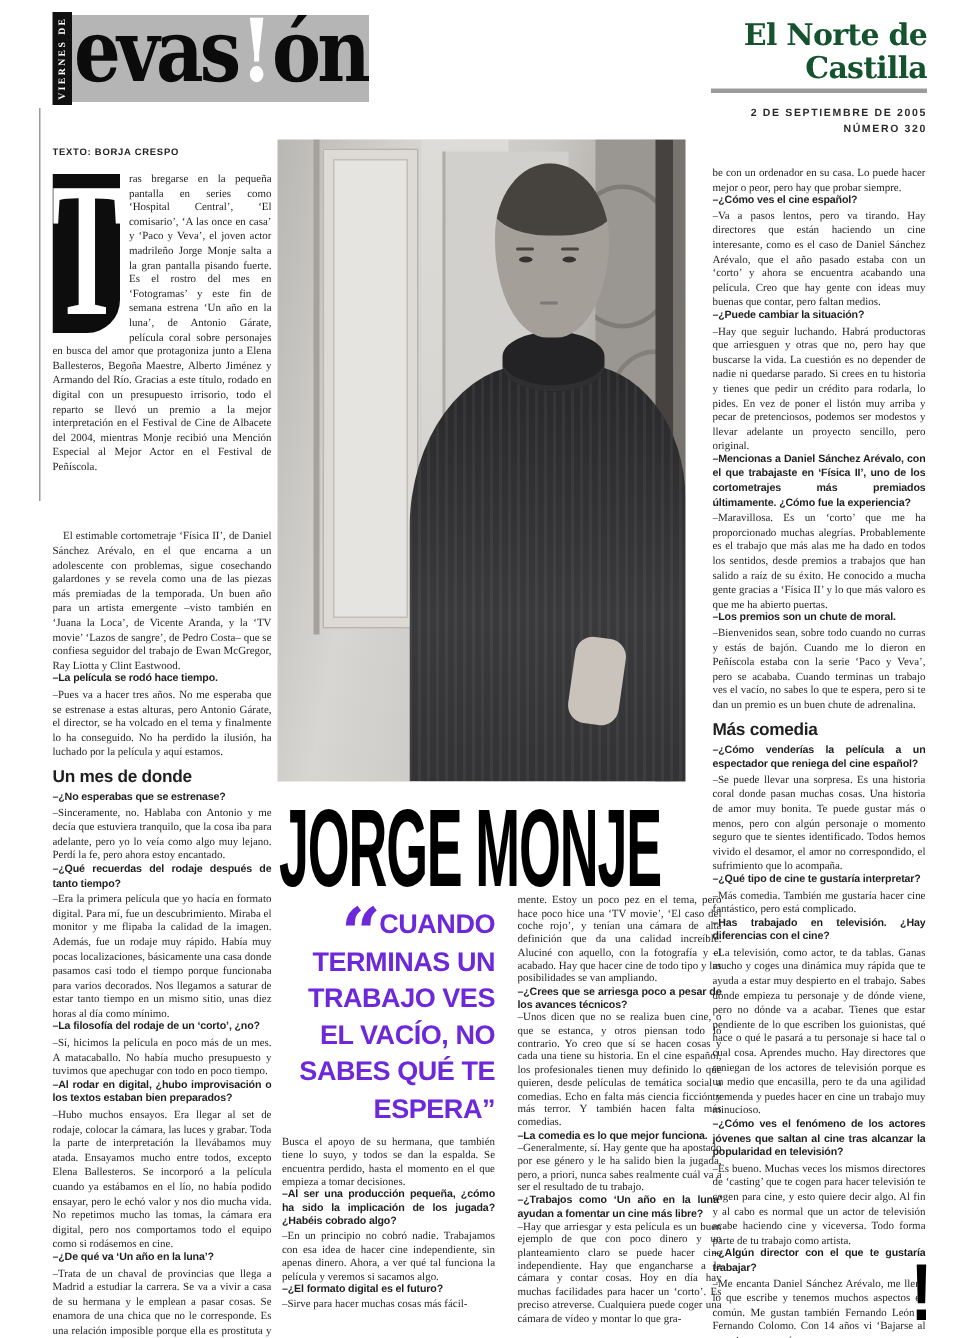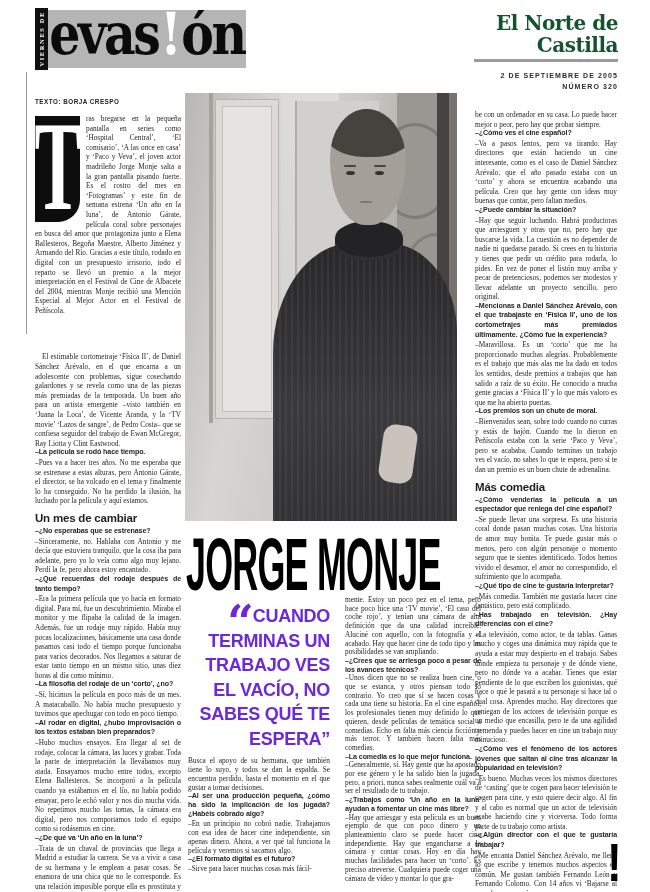--- a/index.html
+++ b/index.html
@@ -114,21 +114,21 @@
     <div class="byline">TEXTO: BORJA CRESPO</div>
     <div class="paras">
       <div class="dropcap">
         <span>T</span>
       </div>
       <div class="para-host">
           <p class="p-lead">ras bregarse en la pequeña pantalla en series como ‘Hospital Central’, ‘El comisario’, ‘A las once en casa’ y ‘Paco y Veva’, el joven actor madrileño Jorge Monje salta a la gran pantalla pisando fuerte. Es el rostro del mes en ‘Fotogramas’ y este fin de semana estrena ‘Un año en la luna’, de Antonio Gárate, película coral sobre personajes en busca del amor que protagoniza junto a Elena Ballesteros, Begoña Maestre, Alberto Jiménez y Armando del Río. Gracias a este título, rodado en digital con un presupuesto irrisorio, todo el reparto se llevó un premio a la mejor interpretación en el Festival de Cine de Albacete del 2004, mientras Monje recibió una Mención Especial al Mejor Actor en el Festival de Peñíscola.</p>
           <p class="p-body">El estimable cortometraje ‘Física II’, de Daniel Sánchez Arévalo, en el que encarna a un adolescente con problemas, sigue cosechando galardones y se revela como una de las piezas más premiadas de la temporada. Un buen año para un artista emergente –visto también en ‘Juana la Loca’, de Vicente Aranda, y la ‘TV movie’ ‘Lazos de sangre’, de Pedro Costa– que se confiesa seguidor del trabajo de Ewan McGregor, Ray Liotta y Clint Eastwood.</p>
           <p class="p-q">–La película se rodó hace tiempo.</p>
           <p class="p-a">–Pues va a hacer tres años. No me esperaba que se estrenase a estas alturas, pero Antonio Gárate, el director, se ha volcado en el tema y finalmente lo ha conseguido. No ha perdido la ilusión, ha luchado por la película y aquí estamos.</p>
-          <p class="p-sub">Un mes de cambiar</p>
+          <p class="p-sub">Un mes de donde</p>
           <p class="p-q">–¿No esperabas que se estrenase?</p>
           <p class="p-a">–Sinceramente, no. Hablaba con Antonio y me decía que estuviera tranquilo, que la cosa iba para adelante, pero yo lo veía como algo muy lejano. Perdí la fe, pero ahora estoy encantado.</p>
           <p class="p-q">–¿Qué recuerdas del rodaje después de tanto tiempo?</p>
           <p class="p-a">–Era la primera película que yo hacía en formato digital. Para mí, fue un descubrimiento. Miraba el monitor y me flipaba la calidad de la imagen. Además, fue un rodaje muy rápido. Había muy pocas localizaciones, básicamente una casa donde pasamos casi todo el tiempo porque funcionaba para varios decorados. Nos llegamos a saturar de estar tanto tiempo en un mismo sitio, unas diez horas al día como mínimo.</p>
           <p class="p-q">–La filosofía del rodaje de un ‘corto’, ¿no?</p>
           <p class="p-a">–Sí, hicimos la película en poco más de un mes. A matacaballo. No había mucho presupuesto y tuvimos que apechugar con todo en poco tiempo.</p>
           <p class="p-q">–Al rodar en digital, ¿hubo improvisación o los textos estaban bien preparados?</p>
           <p class="p-a">–Hubo muchos ensayos. Era llegar al set de rodaje, colocar la cámara, las luces y grabar. Toda la parte de interpretación la llevábamos muy atada. Ensayamos mucho entre todos, excepto Elena Ballesteros. Se incorporó a la película cuando ya estábamos en el lío, no había podido ensayar, pero le echó valor y nos dio mucha vida. No repetimos mucho las tomas, la cámara era digital, pero nos comportamos todo el equipo como si rodásemos en cine.</p>
           <p class="p-q">–¿De qué va ‘Un año en la luna’?</p>
           <p class="p-a">–Trata de un chaval de provincias que llega a Madrid a estudiar la carrera. Se va a vivir a casa de su hermana y le emplean a pasar cosas. Se enamora de una chica que no le corresponde. Es una relación imposible porque ella es prostituta y solo le da sexo cuando él también quiere amor. El chico, además, es virgen. Empieza a descubrir muchas cosas de la vida y de sí mismo, sobre todo lo crudo que es el amor en muchas ocasiones. No siempre va ligado al sexo.</p>
@@ -159,21 +159,21 @@
     </div>
     <div class="hand"></div>
   </div>
 
   <h1 class="abs headline">JORGE MONJE</h1>
   <div class="abs pullquote">
     <span class="bigq">“</span><span>CUANDO TERMINAS UN TRABAJO VES EL VACÍO, NO SABES QUÉ TE ESPERA</span><span>”</span>
   </div>
 
   <div class="abs col col2 paras">
-      <p class="p-a">Busca el apoyo de su hermana, que también tiene lo suyo, y todos se dan la espalda. Se encuentra perdido, hasta el momento en el que gustar a tomar decisiones.</p>
+      <p class="p-a">Busca el apoyo de su hermana, que también tiene lo suyo, y todos se dan la espalda. Se encuentra perdido, hasta el momento en el que empieza a tomar decisiones.</p>
       <p class="p-q">–Al ser una producción pequeña, ¿cómo ha sido la implicación de los jugada? ¿Habéis cobrado algo?</p>
       <p class="p-a">–En un principio no cobró nadie. Trabajamos con esa idea de hacer cine independiente, sin apenas dinero. Ahora, a ver qué tal funciona la película y veremos si sacamos algo.</p>
       <p class="p-q">–¿El formato digital es el futuro?</p>
       <p class="p-a">–Sirve para hacer muchas cosas más fácil-</p>
     </div>
   <div class="abs col col3 paras">
       <p class="p-a">mente. Estoy un poco pez en el tema, pero hace poco hice una ‘TV movie’, ‘El caso del coche rojo’, y tenían una cámara de alta definición que da una calidad increíble. Aluciné con aquello, con la fotografía y el acabado. Hay que hacer cine de todo tipo y las posibilidades se van ampliando.</p>
       <p class="p-q">–¿Crees que se arriesga poco a pesar de los avances técnicos?</p>
       <p class="p-a">–Unos dicen que no se realiza buen cine, o que se estanca, y otros piensan todo lo contrario. Yo creo que sí se hacen cosas y cada una tiene su historia. En el cine español, los profesionales tienen muy definido lo que quieren, desde películas de temática social a comedias. Echo en falta más ciencia ficción y más terror. Y también hacen falta más comedias.</p>
       <p class="p-q">–La comedia es lo que mejor funciona.</p>

